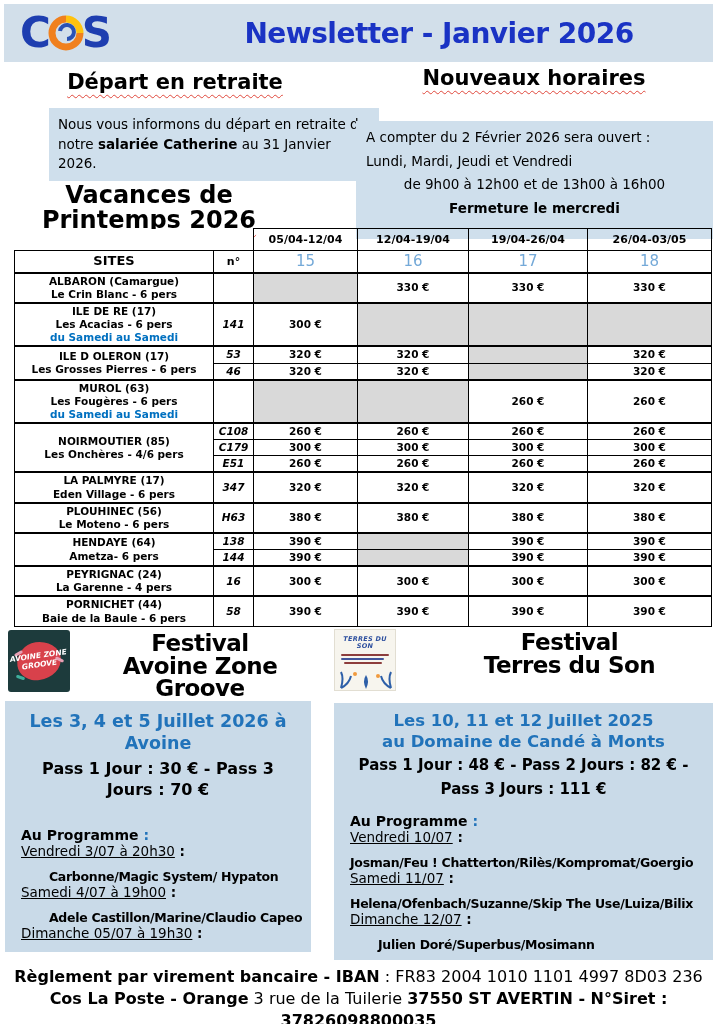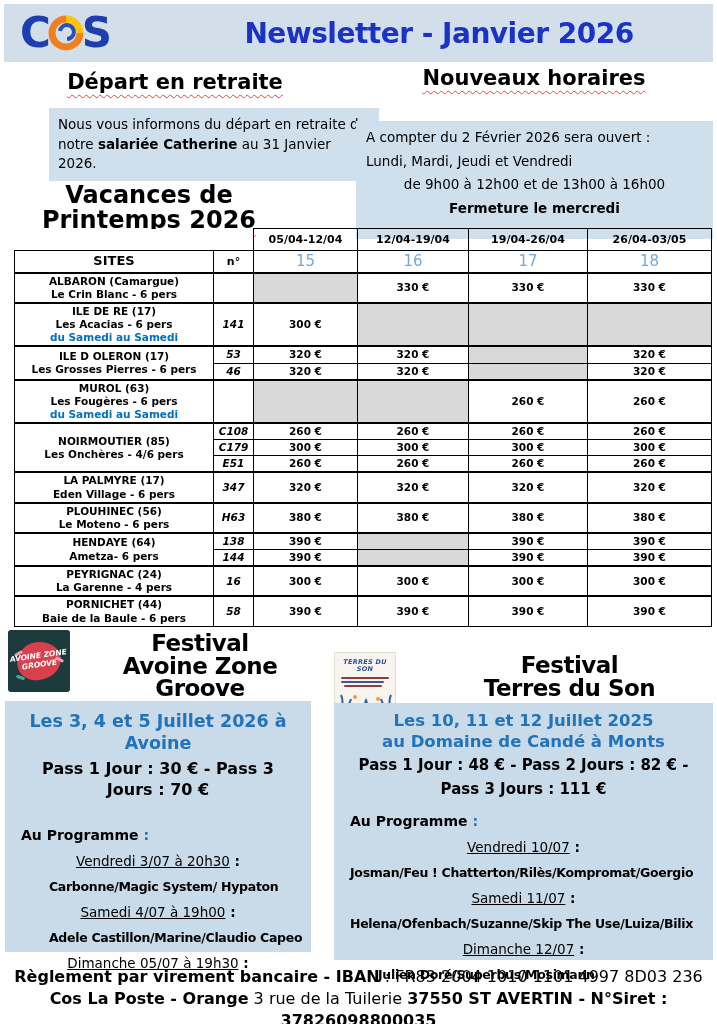--- a/index.html
+++ b/index.html
@@ -48,21 +48,21 @@
   .num-cell{font-weight:bold;font-style:italic;}
   .price-cell{font-weight:600;}
   .price-cell.empty{background:#d9d9d9;}
   tr.group-start td{border-top:2.5px solid #000;}
 
   
   .fest-header{position:absolute;display:flex;align-items:flex-start;}
   .fest-header .fest-title{flex:1;text-align:center;font-size:23px;font-weight:bold;
       line-height:0.98;letter-spacing:-0.5px;padding-top:2px;}
   .fh-left{top:630px;left:8px;width:322px;}
-  .fh-right{top:652px;left:334px;width:380px;gap:29px;}
+  .fh-right{top:629px;left:334px;width:380px;gap:29px;}
 
   .azg-logo{width:62px;height:62px;background:#1d3b3c;border-radius:3px;position:relative;flex:0 0 62px;}
   .azg-blob{position:absolute;left:9px;top:12px;width:44px;height:38px;background:#d8414b;
             border-radius:48% 52% 55% 45%/55% 48% 52% 45%;transform:rotate(-8deg);}
   .azg-text{position:absolute;inset:0;display:flex;align-items:center;justify-content:center;
             color:#fff;font-size:7.5px;font-weight:bold;font-style:italic;text-align:center;
             transform:rotate(-8deg);line-height:1.15;}
   .azg-dash{position:absolute;width:9px;height:3px;border-radius:2px;}
   .azg-d1{background:#e8a0b4;left:6px;top:22px;transform:rotate(-30deg);}
   .azg-d2{background:#3fae9c;left:8px;top:46px;transform:rotate(20deg);}
@@ -84,21 +84,21 @@
   .fest-date{color:#2173ba;font-weight:bold;text-align:center;line-height:1.25;}
   .fb-left .fest-date{font-size:17.5px;margin-top:2px;}
   .fb-right .fest-date{font-size:16.5px;}
   .fest-pass{font-weight:bold;text-align:center;line-height:1.35;}
   .fb-left .fest-pass{font-size:16px;margin-top:3px;}
   .fb-right .fest-pass{font-size:15px;margin-top:3px;}
   .prog-label{font-weight:bold;font-size:14px;}
   .fb-left .prog-label{margin-top:26px;}
   .fb-right .prog-label{margin-top:14px;}
   .prog-label .colon{color:#2173ba;}
-  .day-line{font-size:13.5px;margin-top:10px;text-align:center;}
+  .day-line{font-size:13.5px;}
   .day-line .day{text-decoration:underline;}
   .day-line b{font-size:13.5px;}
   .artist-line{font-weight:bold;font-size:12.5px;margin-top:10px;white-space:nowrap;letter-spacing:-0.3px;}
   .artist-line.indent{padding-left:28px;}
 
   
   .footer{position:absolute;top:966px;left:0;right:0;text-align:center;font-size:16px;line-height:1.38;}
 </style>
 </head>
 <body>

